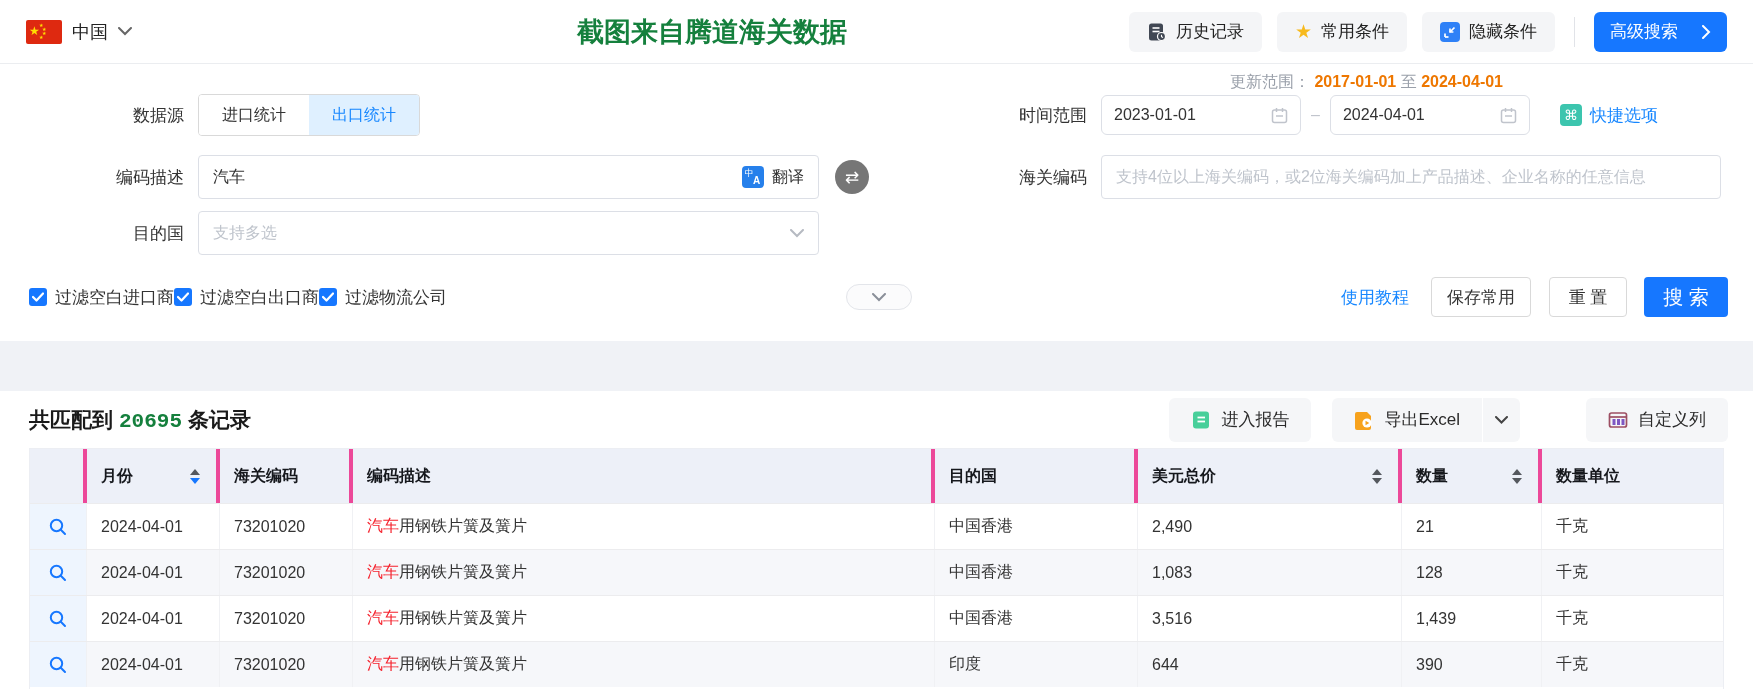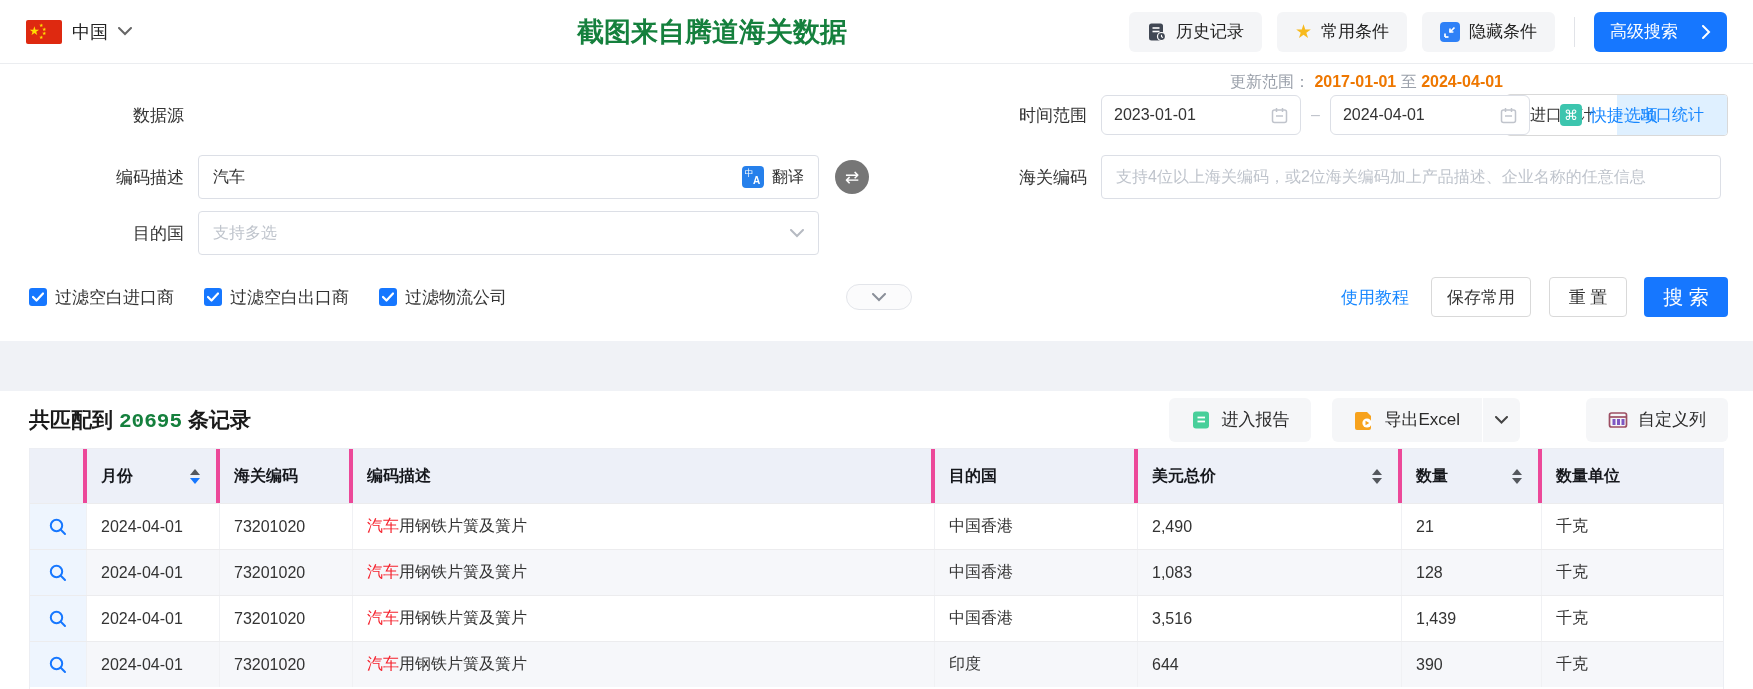--- a/index.html
+++ b/index.html
@@ -20,21 +20,21 @@
   .tb-divider { width:1px; height:30px; background:#e1e3e8; margin:0 4px; }
   .tb-primary { height:40px; padding:0 16px; background:#1677ff; border-radius:6px; color:#fff;
                 font-size:17px; display:flex; align-items:center; gap:24px; cursor:pointer; white-space:nowrap; }
   .star-glyph { color:#f7ba1e; font-size:19px; line-height:1; }
 
   
   .form { position:absolute; top:64px; left:0; right:0; height:277px; background:#fff; }
   .update-range { position:absolute; top:8px; right:250px; font-size:16px; color:#9aa0aa; white-space:nowrap; }
   .update-range b { color:#ee7700; font-weight:bold; }
   .form-row { position:absolute; left:29px; right:25px; display:flex; align-items:center; }
-  .row-1 { top:30px;  height:42px;justify-content:space-between; }
+  .row-1 { top:30px;  height:42px; }
   .row-2 { top:91px;  height:44px; }
   .row-3 { top:148px; height:42px; }
   .row-4 { top:213px; height:40px; }
   .f-label { width:155px; text-align:right; margin-right:14px; font-size:17px; color:#333; flex:none; white-space:nowrap; }
   .tab-group { display:flex; border:1px solid #d9d9d9; border-radius:4px; overflow:hidden; height:42px; }
   .tab { padding:0 23px; display:flex; align-items:center; font-size:16px; background:#fff; color:#333;
          cursor:pointer; white-space:nowrap; }
   .tab + .tab { border-left:1px solid #d9d9d9; }
   .tab.active { background:#dff0ff; color:#1787ff; border-left:none; }
   .right-group { position:absolute; left:990px; top:0; height:100%; display:flex; align-items:center; }
@@ -48,21 +48,21 @@
   .text-input { height:44px; border:1px solid #dcdfe6; border-radius:4px; display:flex; align-items:center;
                 padding:0 14px; background:#fff; font-size:16px; }
   .w-desc { width:621px; }
   .w-hs { width:620px; }
   .placeholder { color:#bfc4cc; }
   .in-input-right { margin-left:auto; display:flex; align-items:center; gap:8px; }
   .translate-text { font-size:16px; color:#333; }
   .exchange { width:34px; height:34px; border-radius:50%; background:#767676; color:#fff; display:flex;
               align-items:center; justify-content:center; font-size:17px; margin-left:16px; cursor:pointer; flex:none; }
   .select-chevron { margin-left:auto; }
-  .checkboxes { display:flex; align-items:flex-end; gap:30px; }
+  .checkboxes { display:flex; align-items:flex-end; }
   .cb-item { display:flex; align-items:center; gap:8px; cursor:pointer; }
   .cb-box { width:18px; height:18px; border-radius:3px; background:#1677ff; display:flex; align-items:center;
             justify-content:center; flex:none; }
   .cb-label { font-size:17px; color:#333; white-space:nowrap; }
   .collapse-pill { position:absolute; left:817px; top:7px; width:66px; height:26px; border:1px solid #e3e5ea;
                    border-radius:13px; background:#fbfbfc; display:flex; align-items:center; justify-content:center;
                    cursor:pointer; }
   .row4-right { margin-left:auto; display:flex; align-items:center; }
   .link-blue { color:#1787ff; font-size:17px; cursor:pointer; white-space:nowrap; margin-right:22px; }
   .btn-plain { height:40px; border:1px solid #d9d9d9; border-radius:4px; background:#fff; font-size:17px;

